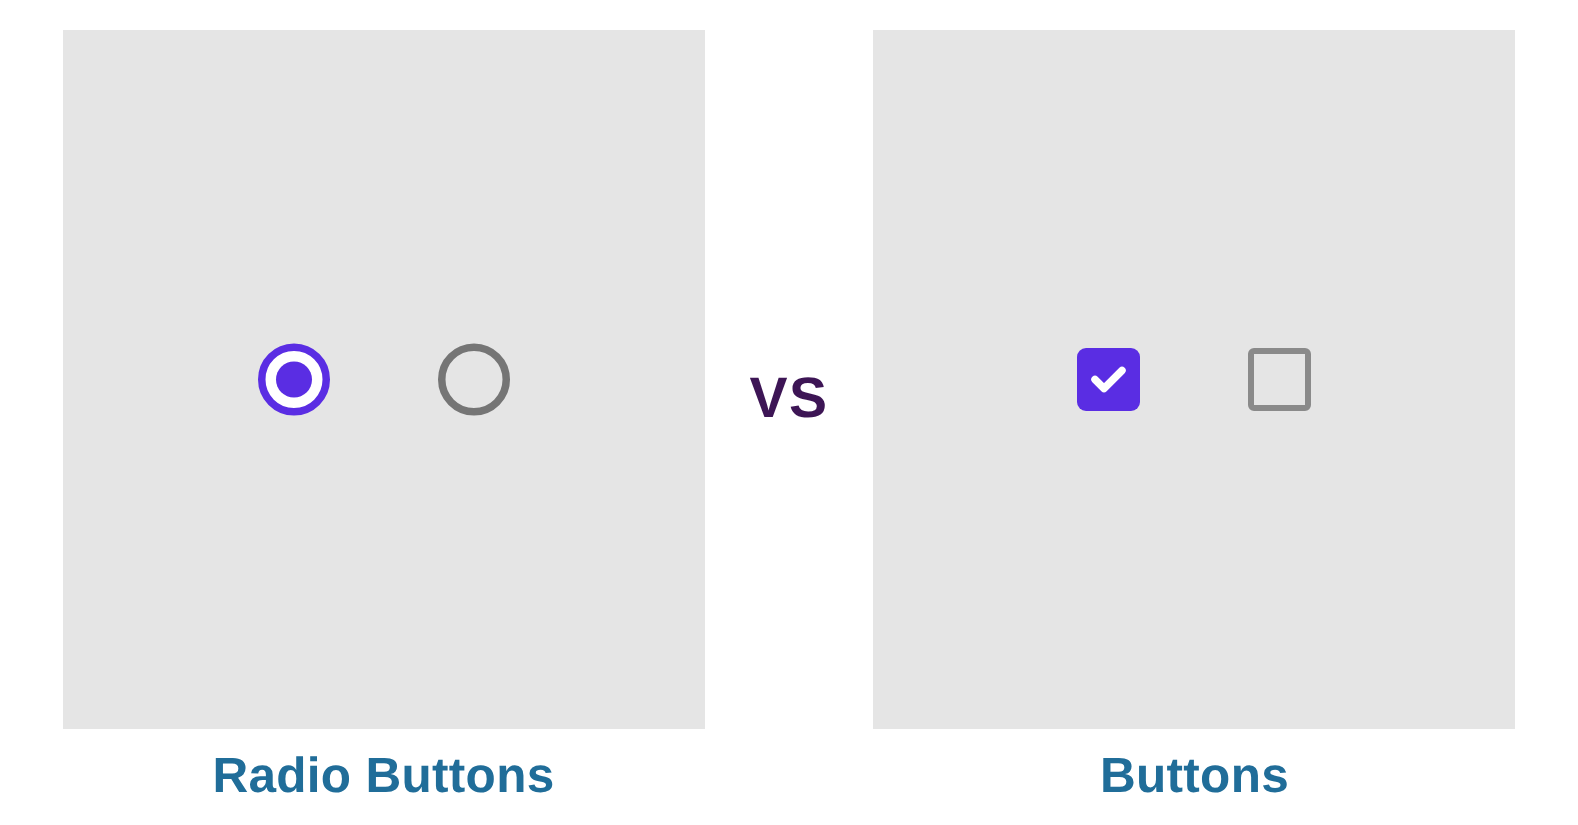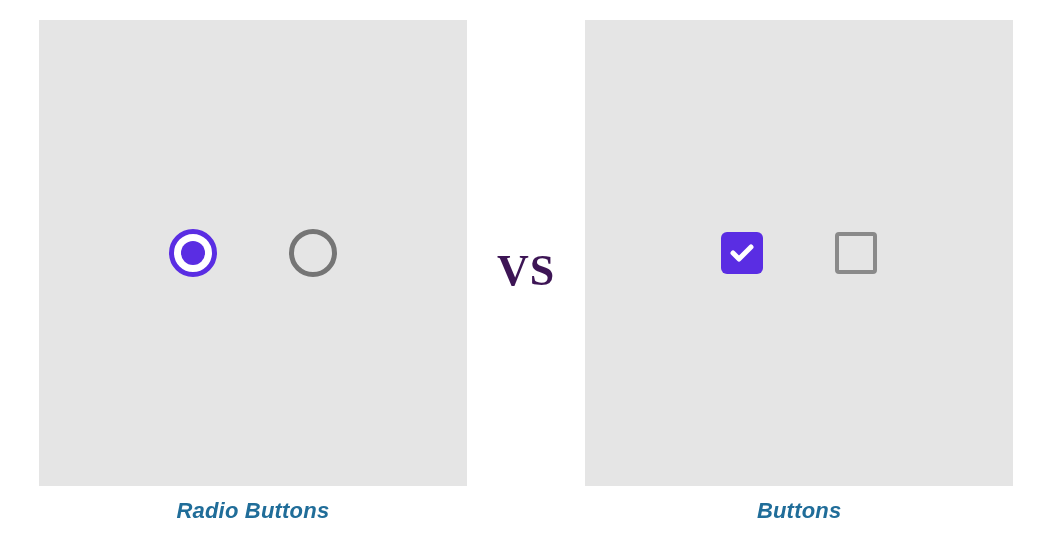--- a/index.html
+++ b/index.html
@@ -33,37 +33,35 @@
       width: 428px;
       height: 466px;
       background: #e5e5e5;
       display: flex;
       align-items: center;
       justify-content: center;
       gap: 72px;
     }
     
     .panel-label {
-      font-size: 22px;
+      font-size: 33px;
       font-weight: 700;
       color: #206d99;
       margin-top: 12px;
       letter-spacing: 0.2px;
-      font-style: italic;
     }
     
     .vs-label {
-      font-size: 44px;
+      font-size: 38px;
       font-weight: 800;
       color: #3d1555;
       letter-spacing: 1px;
       align-self: flex-start;
       margin-top: 225px;
       padding: 0 30px;
-      font-family: Liberation Serif, serif;
     }
     
     
     .radio-selected {
       width: 48px;
       height: 48px;
       border-radius: 50%;
       border: 5px solid #5a2de3;
       background: #ffffff;
       display: flex;

